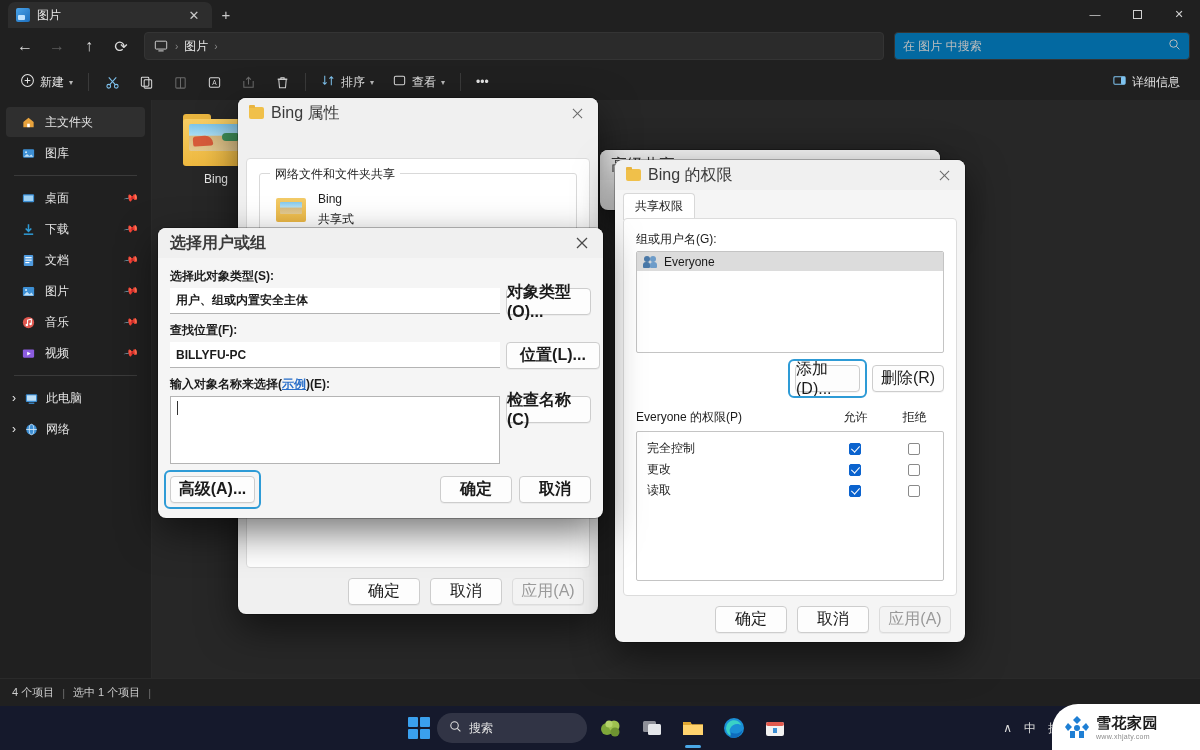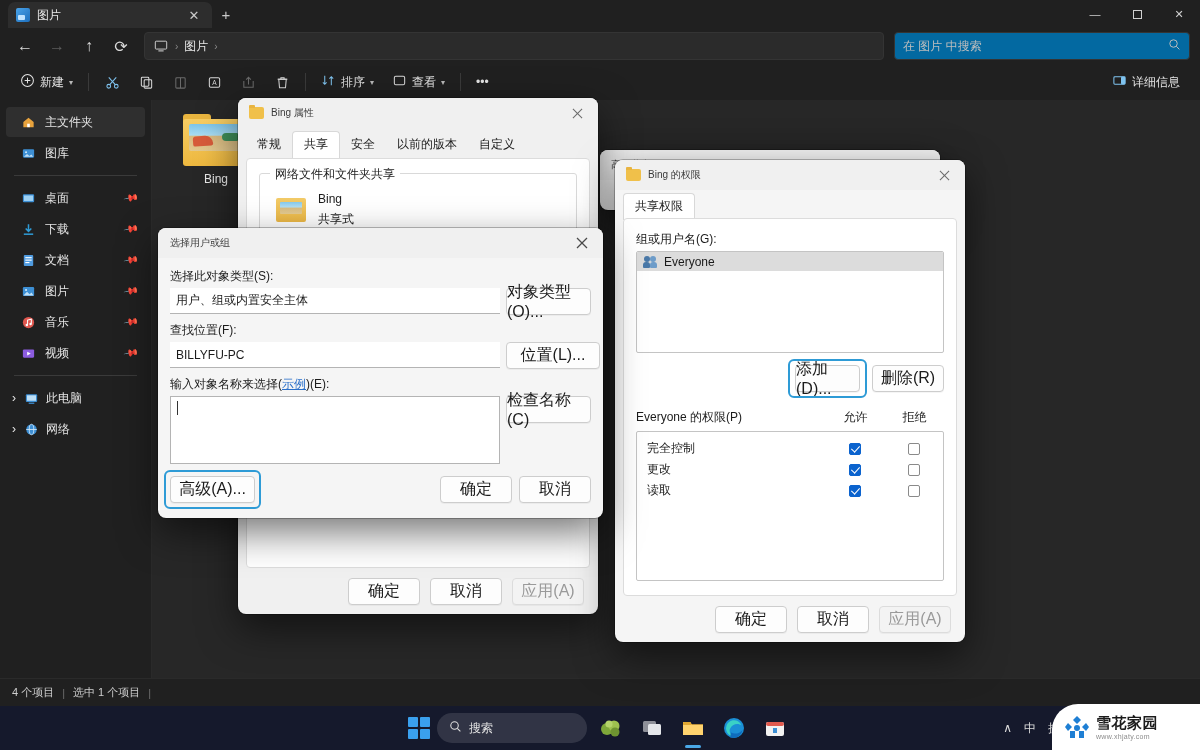--- a/index.html
+++ b/index.html
@@ -92,21 +92,21 @@
     display:flex;align-items:center;padding:0 12px;gap:8px;font-size:11px;color:#cfcfcf;
     border-top:1px solid #2a2a2a;}
   .st-sep{color:#6d6d6d;}
 
   
   .dlg{position:absolute;background:#f0f0f0;border-radius:8px;
     box-shadow:0 14px 38px rgba(0,0,0,.55), 0 0 0 1px rgba(0,0,0,.25);
     font-size:12px;color:#1b1b1b;overflow:hidden;}
   .dlg-title{height:30px;display:flex;align-items:center;gap:7px;padding:0 6px 0 11px;
     background:#f0f0f0;}
-  .dlg-title .t{font-size:10px;color:#3a3a3a;flex:1;}
+  .dlg-title .t{font-size:16px;color:#3a3a3a;flex:1;}
   .dlg-x{width:30px;height:26px;display:flex;align-items:center;justify-content:center;
     color:#5a5a5a;font-size:13px;border-radius:4px;}
   .mini-folder{width:15px;height:12px;position:relative;flex:0 0 auto;}
   .mini-folder i{position:absolute;inset:0;background:#f0c04a;border-radius:1px 2px 2px 2px;display:block;}
   .mini-folder i:before{content:"";position:absolute;left:0;top:-2px;width:6px;height:3px;
     background:#e8b441;border-radius:1px 1px 0 0;}
 
   
   .tabstrip{display:flex;gap:0;padding:0 8px;background:#f0f0f0;height:26px;align-items:flex-end;}
   .ptab{padding:4px 11px 5px;font-size:12px;color:#1b1b1b;border-radius:4px 4px 0 0;}
@@ -462,27 +462,20 @@
         </span>
       <span class="t">Bing 属性</span>
       <span class="dlg-x">
         <svg width="11" height="11" viewBox="0 0 12 12">
             <line x1="1" y1="1" x2="11" y2="11" stroke="#6a6a6a" stroke-width="1.1"></line>
             <line x1="11" y1="1" x2="1" y2="11" stroke="#6a6a6a" stroke-width="1.1"></line>
           </svg>
       </span>
     </div>
 
-    <div class="tabstrip" style="margin-top:4px;">
-      <div class="ptab">常规</div>
-      <div class="ptab active">共享</div>
-      <div class="ptab">安全</div>
-      <div class="ptab">以前的版本</div>
-      <div class="ptab">自定义</div>
-    </div>
 
     <div class="panel" style="position:absolute; left:8px; top:60px; right:8px; bottom:46px;">
       <div class="group" style="position:absolute; left:12px; top:14px; right:12px; height:156px;">
         <span class="legend">网络文件和文件夹共享</span>
         <div style="display:flex; align-items:center; gap:12px; padding:18px 0 0 16px;">
           <div style="width:30px;height:24px;position:relative;">
             <div style="position:absolute;inset:0;background:linear-gradient(#f3cb68,#ecb845);border-radius:2px;"></div>
             <div style="position:absolute;left:4px;top:4px;width:22px;height:12px;border-radius:1px;
                         background:linear-gradient(#86c9ec 0%,#b4dff3 45%,#d8bb80 47%,#e6cd93 100%);"></div>
           </div>
@@ -583,21 +576,21 @@
     </div>
 
     <div style="position:absolute; left:0; right:0; bottom:0; height:46px; display:flex;
                 align-items:center; justify-content:flex-end; gap:10px; padding-right:14px;">
       <div class="btn" style="width:72px;">确定</div>
       <div class="btn" style="width:72px;">取消</div>
       <div class="btn disabled" style="width:72px;">应用(A)</div>
     </div>
   </div>
 
-  <div class="dlg" style="left:158px; top:228px; width:445px; height:290px; background:#f5f5f5;">
+  <div class="dlg" style="left:158px; top:228px; width:445px; height:290px; background:#f5f5f5;font-weight:bold;">
     <div class="dlg-title" style="padding-left:12px;">
       <span class="t">选择用户或组</span>
       <span class="dlg-x">
         <svg width="12" height="12" viewBox="0 0 12 12">
             <line x1="1" y1="1" x2="11" y2="11" stroke="#4a4a4a" stroke-width="1.2"></line>
             <line x1="11" y1="1" x2="1" y2="11" stroke="#4a4a4a" stroke-width="1.2"></line>
           </svg>
       </span>
     </div>
 

